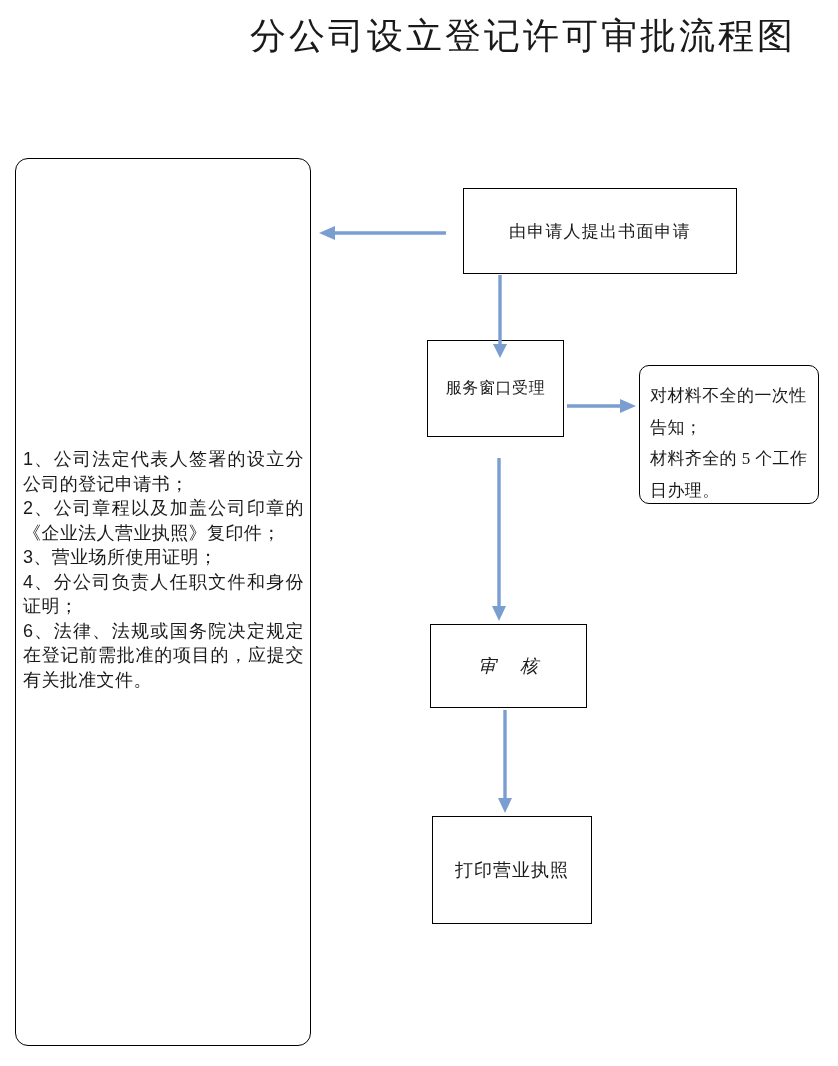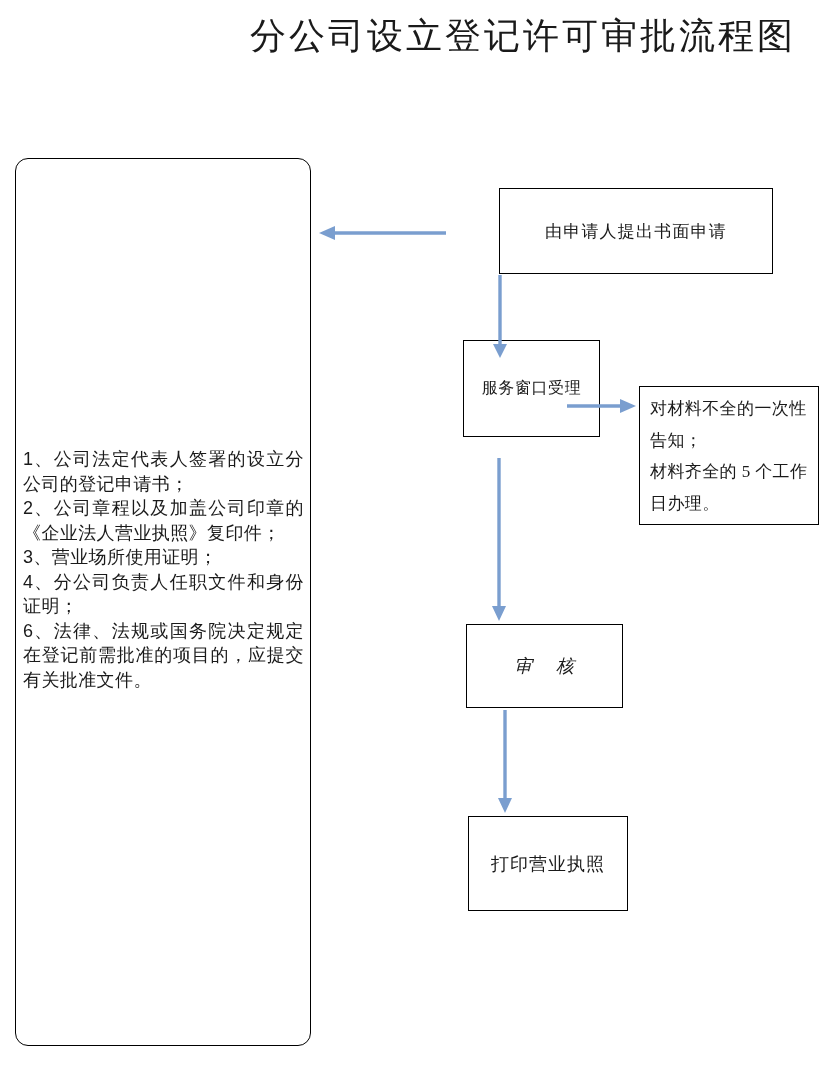--- a/index.html
+++ b/index.html
@@ -56,35 +56,35 @@
   .requirements-text p { margin: 0; word-break: break-all; }
 
   .flow-box {
     display: flex;
     align-items: center;
     justify-content: center;
     font-family: "Liberation Serif", "DejaVu Serif", serif;
     font-size: 17px;
     letter-spacing: 1.2px;
     text-align: left;
-    margin-left: 36px;
   }
   .box-application   { left: 463px; top: 188px; width: 274px; height: 86px; }
   .box-service       { left: 427px; top: 340px; width: 137px; height: 97px; font-size: 16px; letter-spacing: 0.6px; }
   .box-review        { left: 430px; top: 624px; width: 157px; height: 84px; white-space: pre; font-size: 18px; font-style: italic; }
-  .box-print         { left: 432px; top: 816px; width: 160px; height: 95px; font-size: 18px; letter-spacing: 1px; }
+  .box-print         { left: 432px; top: 816px; width: 160px; height: 108px; font-size: 18px; letter-spacing: 1px; }
 
   .note-box {
-    left: 639px; top: 386px;
+    left: 639px; top: 365px;
     width: 180px; height: 139px;
-    padding: 6px 9px 0 10px;
+    padding: 14px 9px 0 10px;
     font-family: "Liberation Serif", "DejaVu Serif", serif;
     font-size: 17px;
     line-height: 31.5px;
     letter-spacing: 0.4px;
+    border-radius: 10px;
   }
   .note-box p { margin: 0; word-break: break-all; }
 
   svg.arrow-layer {
     position: absolute;
     left: 0; top: 0;
     width: 838px; height: 1066px;
     pointer-events: none;
   }
   .arrow-line { stroke: var(--arrow); stroke-width: 3.4; }

